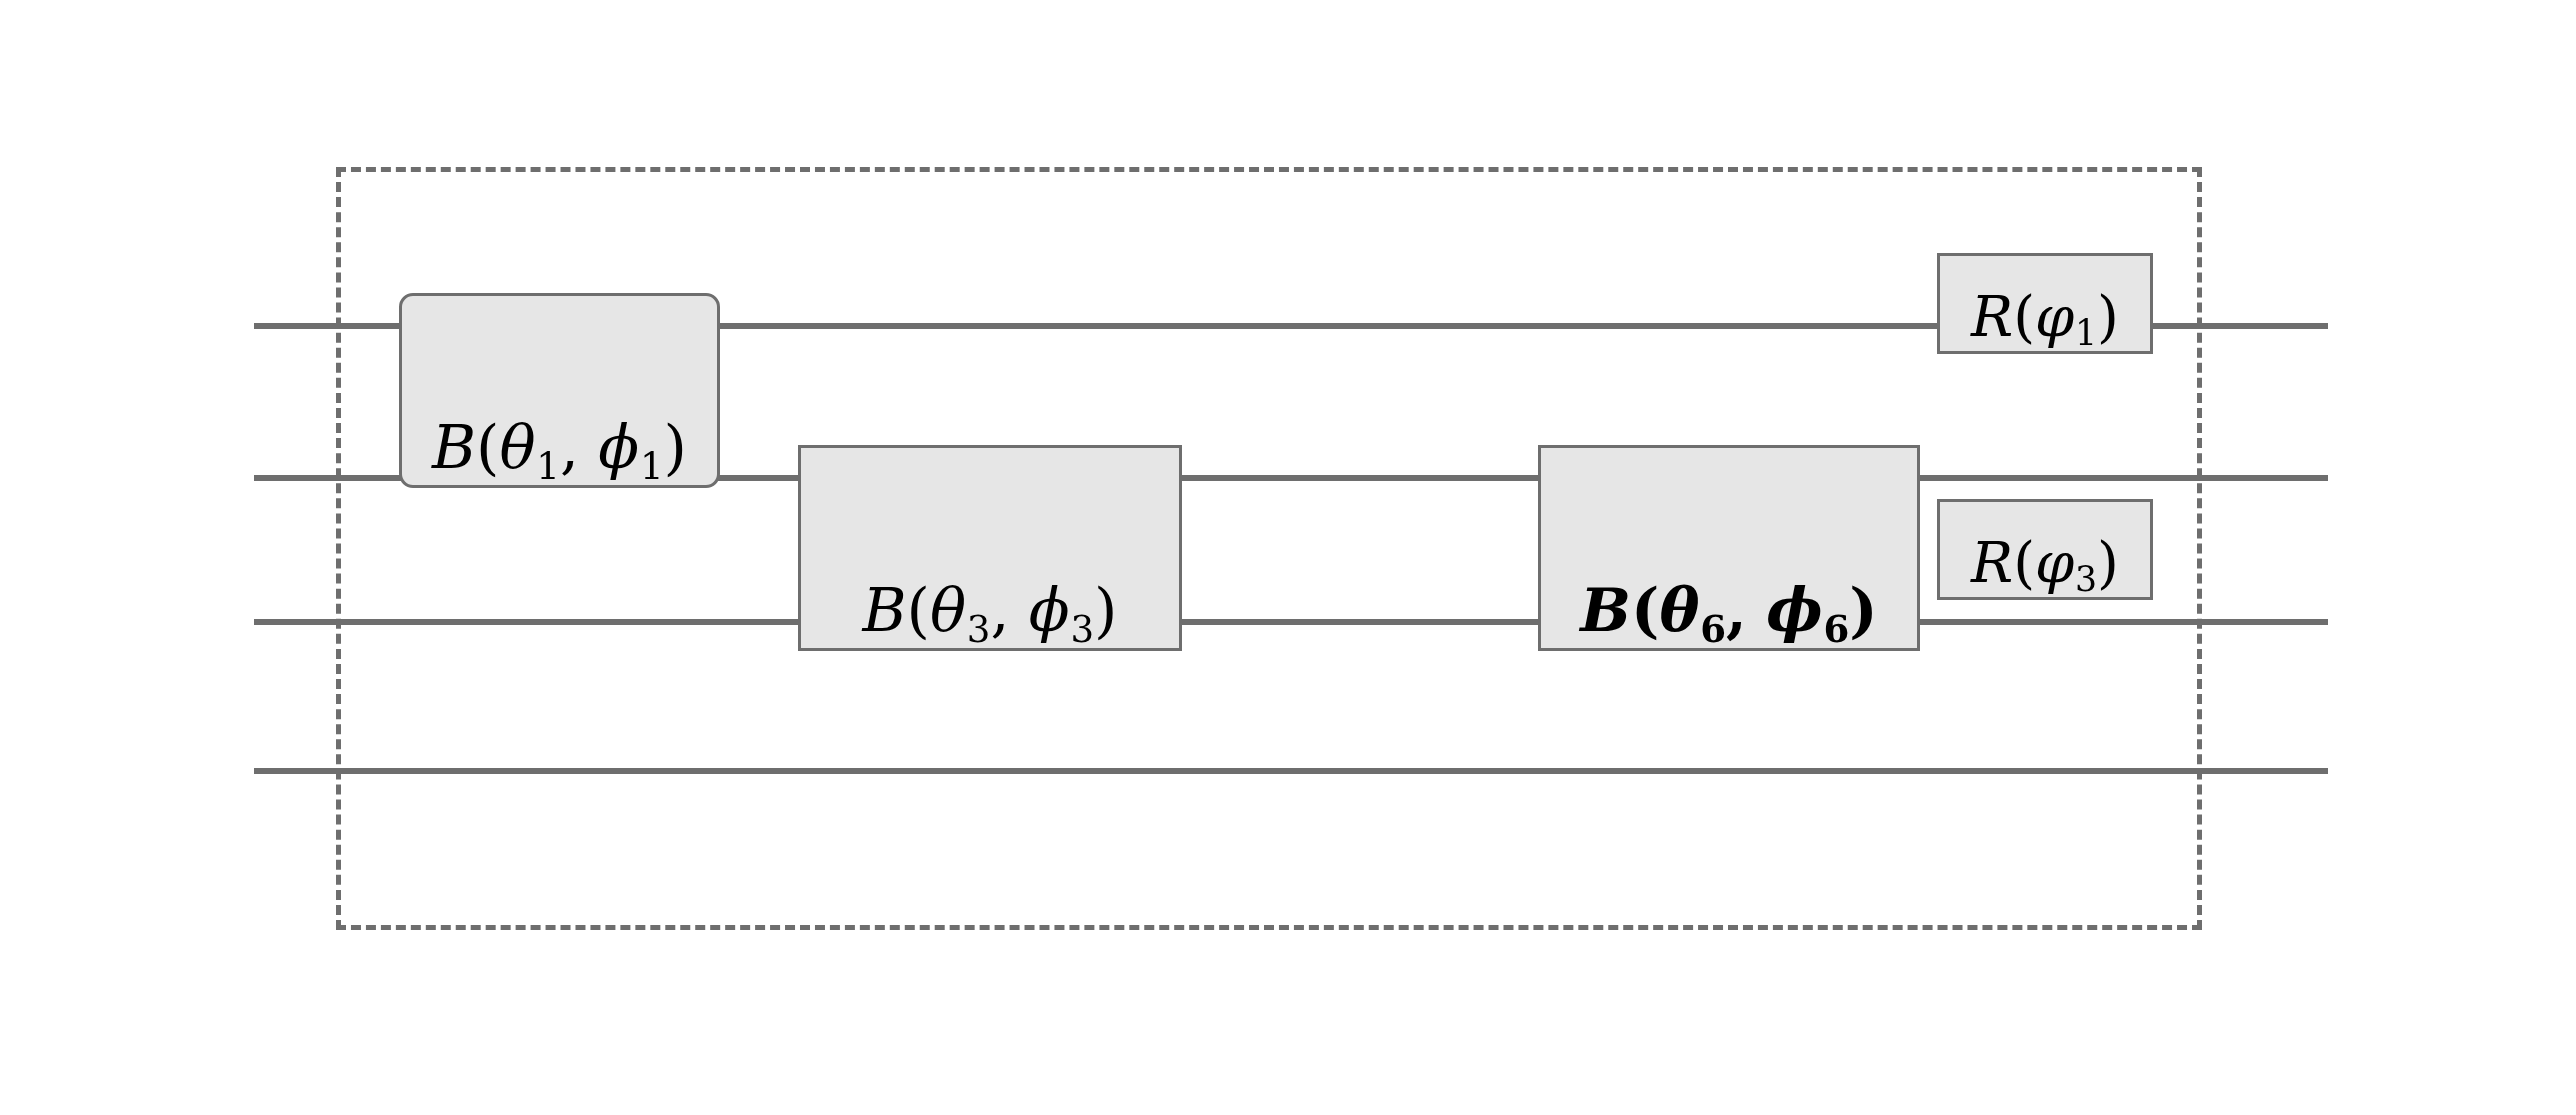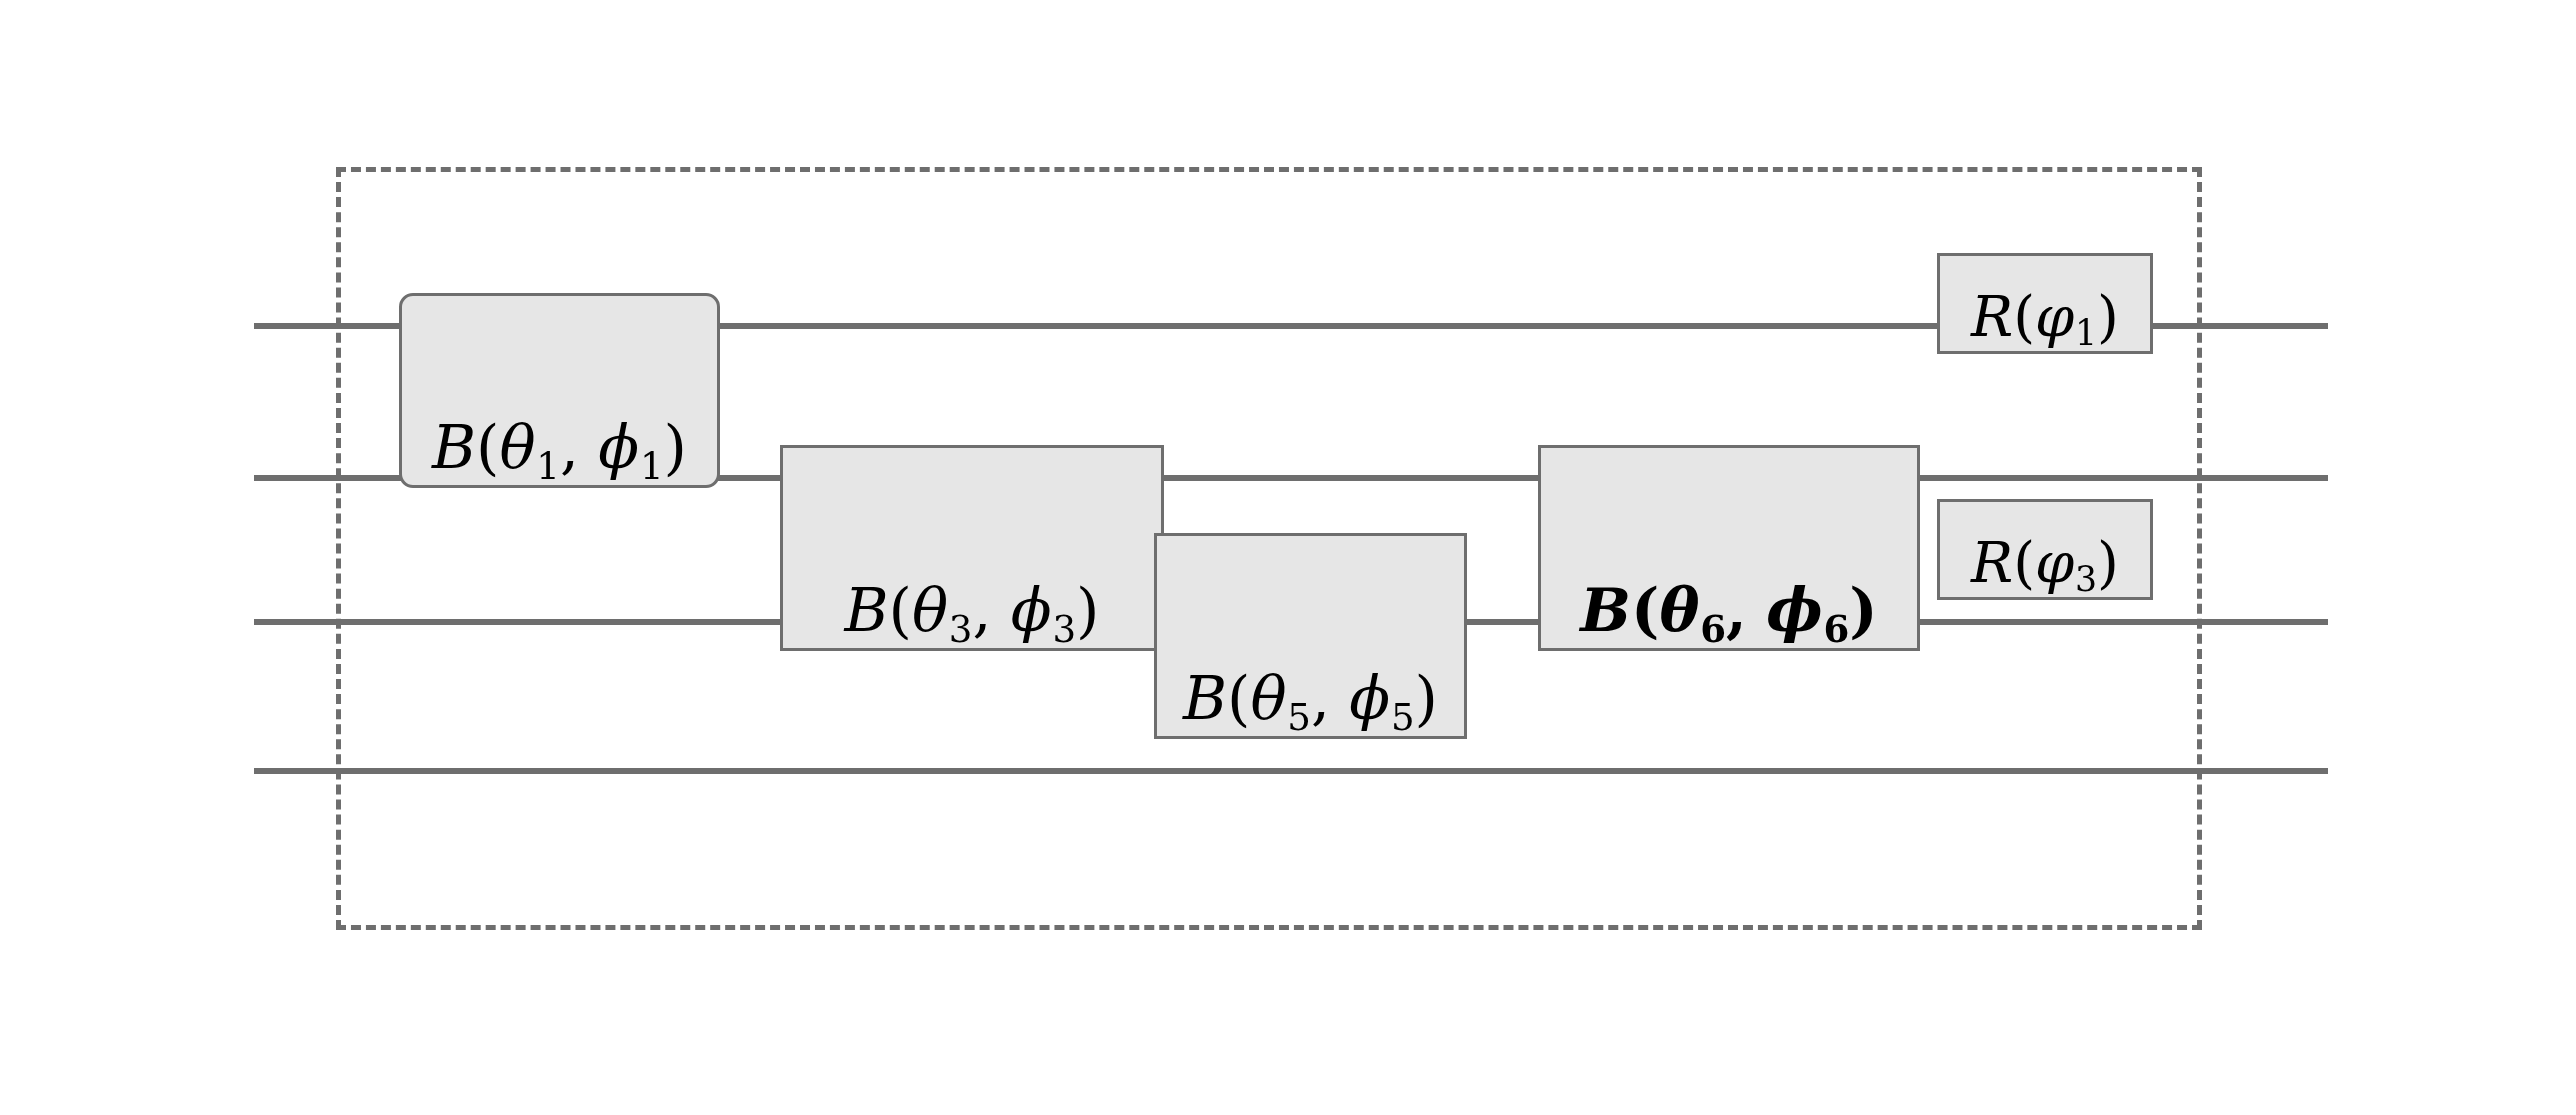--- a/index.html
+++ b/index.html
@@ -82,28 +82,25 @@
   <div class="wire" style="left:254px; top:323px; width:2074px;"></div>
   <div class="wire" style="left:254px; top:475px; width:2074px;"></div>
   <div class="wire" style="left:254px; top:619px; width:2074px;"></div>
   <div class="wire" style="left:254px; top:768px; width:2074px;"></div>
 
   <div class="gate gate-b" style="left:399px; top:293px; width:321px; height:195px;border-radius:14px;">
     <span class="lbl"><span class="mi">B</span><span class="paren">(</span><span class="mi">θ</span><span class="sub">1</span><span class="comma">,</span> <span class="mi">ϕ</span><span class="sub">1</span><span class="paren">)</span></span>
   </div>
 
 
-  <div class="gate gate-b" style="left:780px; top:445px; width:384px; height:206px;">
+  <div class="gate gate-b" style="left:798px; top:445px; width:384px; height:206px;">
     <span class="lbl"><span class="mi">B</span><span class="paren">(</span><span class="mi">θ</span><span class="sub">3</span><span class="comma">,</span> <span class="mi">ϕ</span><span class="sub">3</span><span class="paren">)</span></span>
   </div>
 
 
-  <div class="gate gate-b" style="left:1154px; top:533px; width:313px; height:206px;">
-    <span class="lbl"><span class="mi">B</span><span class="paren">(</span><span class="mi">θ</span><span class="sub">5</span><span class="comma">,</span> <span class="mi">ϕ</span><span class="sub">5</span><span class="paren">)</span></span>
-  </div>
 
   <div class="gate gate-b" style="left:1538px; top:445px; width:382px; height:206px;font-weight:bold;">
     <span class="lbl"><span class="mi">B</span><span class="paren">(</span><span class="mi">θ</span><span class="sub">6</span><span class="comma">,</span> <span class="mi">ϕ</span><span class="sub">6</span><span class="paren">)</span></span>
   </div>
 
   <div class="gate gate-r" style="left:1937px; top:253px; width:216px; height:101px;">
     <span class="lbl"><span class="mi">R</span><span class="paren">(</span><span class="mi">φ</span><span class="sub">1</span><span class="paren">)</span></span>
   </div>
 
 

